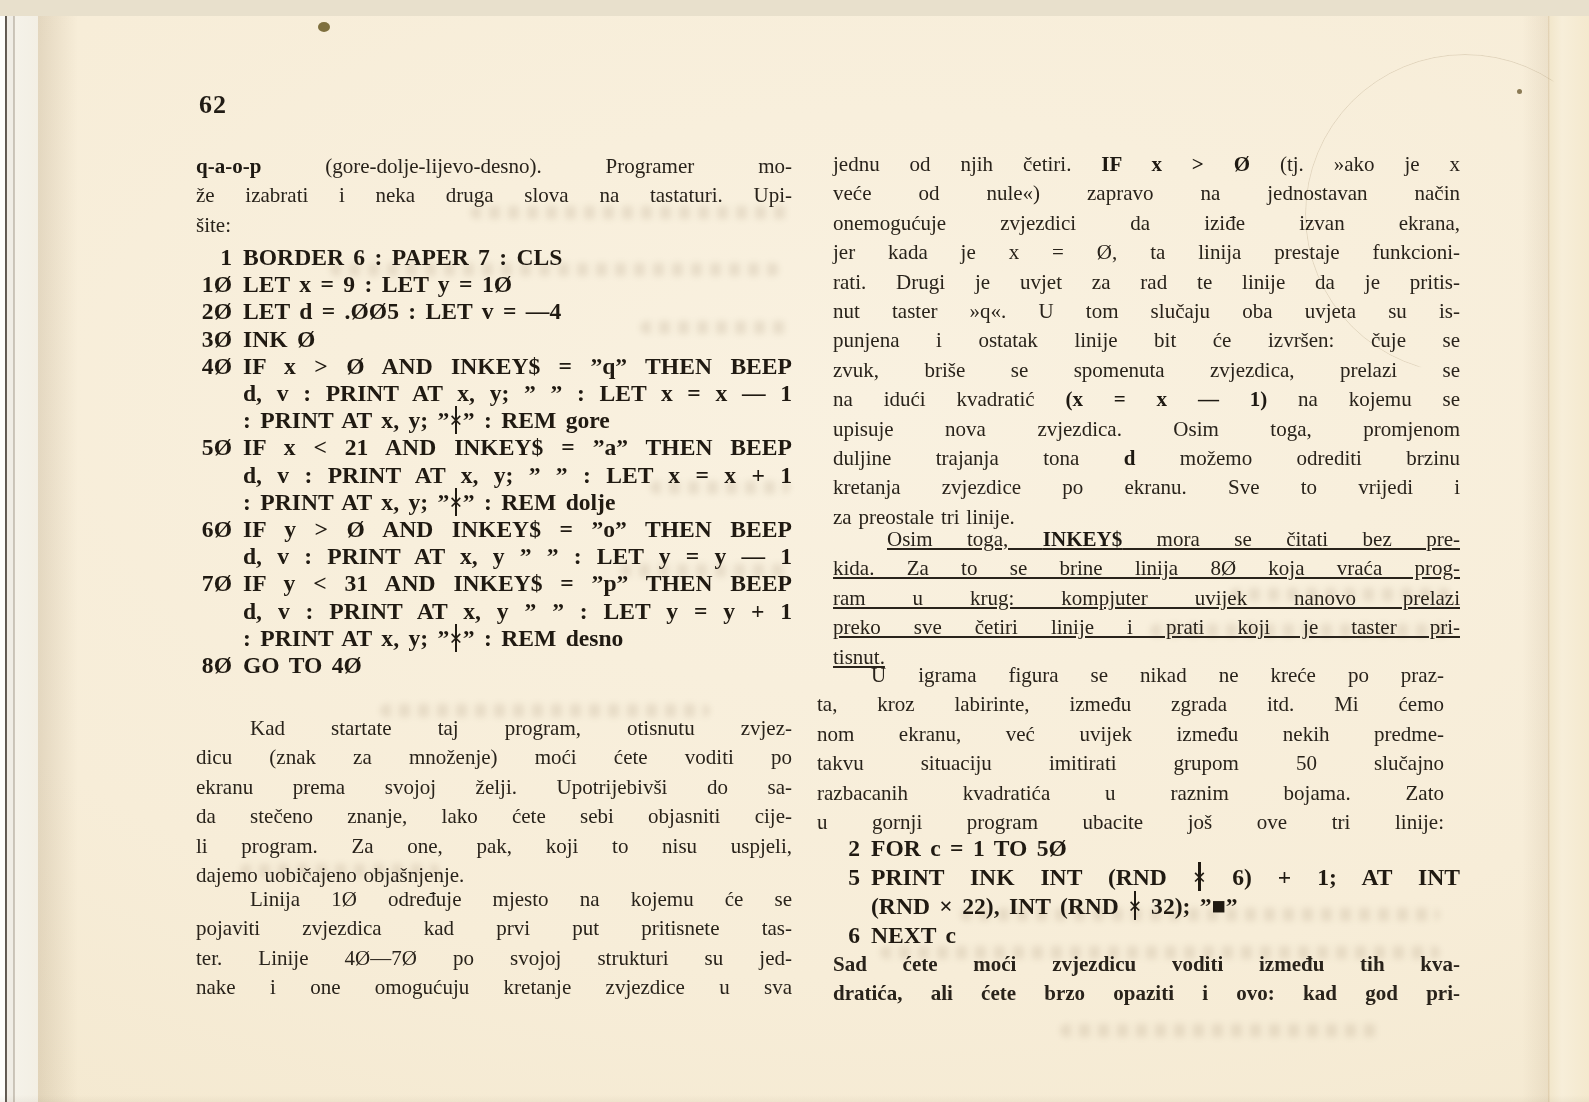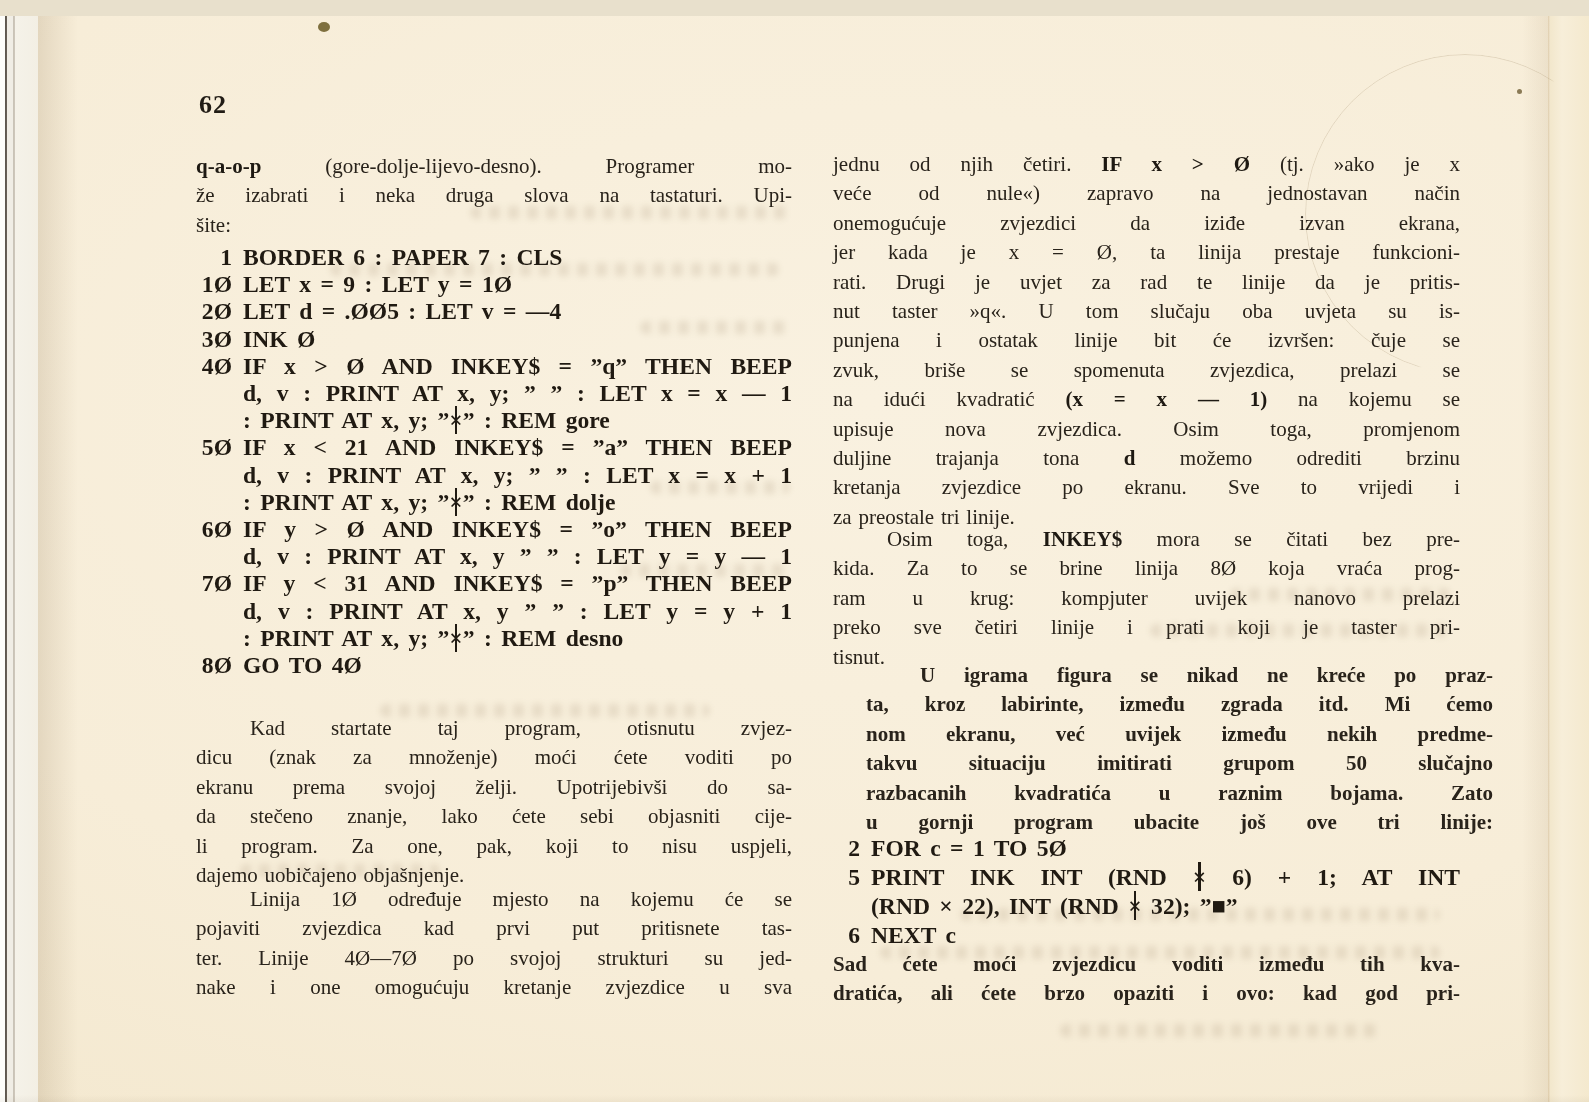--- a/index.html
+++ b/index.html
@@ -184,29 +184,29 @@
       <div class="line">nut taster »q«. U tom slučaju oba uvjeta su is-</div>
       <div class="line">punjena i ostatak linije bit će izvršen: čuje se</div>
       <div class="line">zvuk, briše se spomenuta zvjezdica, prelazi se</div>
       <div class="line">na idući kvadratić <b>(x = x — 1)</b> na kojemu se</div>
       <div class="line">upisuje nova zvjezdica. Osim toga, promjenom</div>
       <div class="line">duljine trajanja tona <b>d</b> možemo odrediti brzinu</div>
       <div class="line">kretanja zvjezdice po ekranu. Sve to vrijedi i</div>
       <div class="line last">za preostale tri linije.</div>
     </div>
 
-  <div class="block para indent" style="left:833px;top:509px;width:627px;">
+  <div class="block para indent" style="left:833px;top:509px;width:627px;text-decoration:underline;">
       <div class="line">Osim toga, <b>INKEY$</b> mora se čitati bez pre-</div>
       <div class="line">kida. Za to se brine linija 8Ø koja vraća prog-</div>
       <div class="line">ram u krug: kompjuter uvijek nanovo prelazi</div>
       <div class="line">preko sve četiri linije i prati koji je taster pri-</div>
       <div class="line last">tisnut.</div>
     </div>
 
-  <div class="block para indent justify-all" style="left:866px;top:645px;width:627px;font-weight:bold;">
+  <div class="block para indent justify-all" style="left:817px;top:645px;width:627px;">
       <div class="line">U igrama figura se nikad ne kreće po praz-</div>
       <div class="line">ta, kroz labirinte, između zgrada itd. Mi ćemo</div>
       <div class="line">nom ekranu, već uvijek između nekih predme-</div>
       <div class="line">takvu situaciju imitirati grupom 50 slučajno</div>
       <div class="line">razbacanih kvadratića u raznim bojama. Zato</div>
       <div class="line last">u gornji program ubacite još ove tri linije:</div>
     </div>
 
   <div class="block code code2" style="left:840px;top:818px;width:620px;">
       <div class="row">

